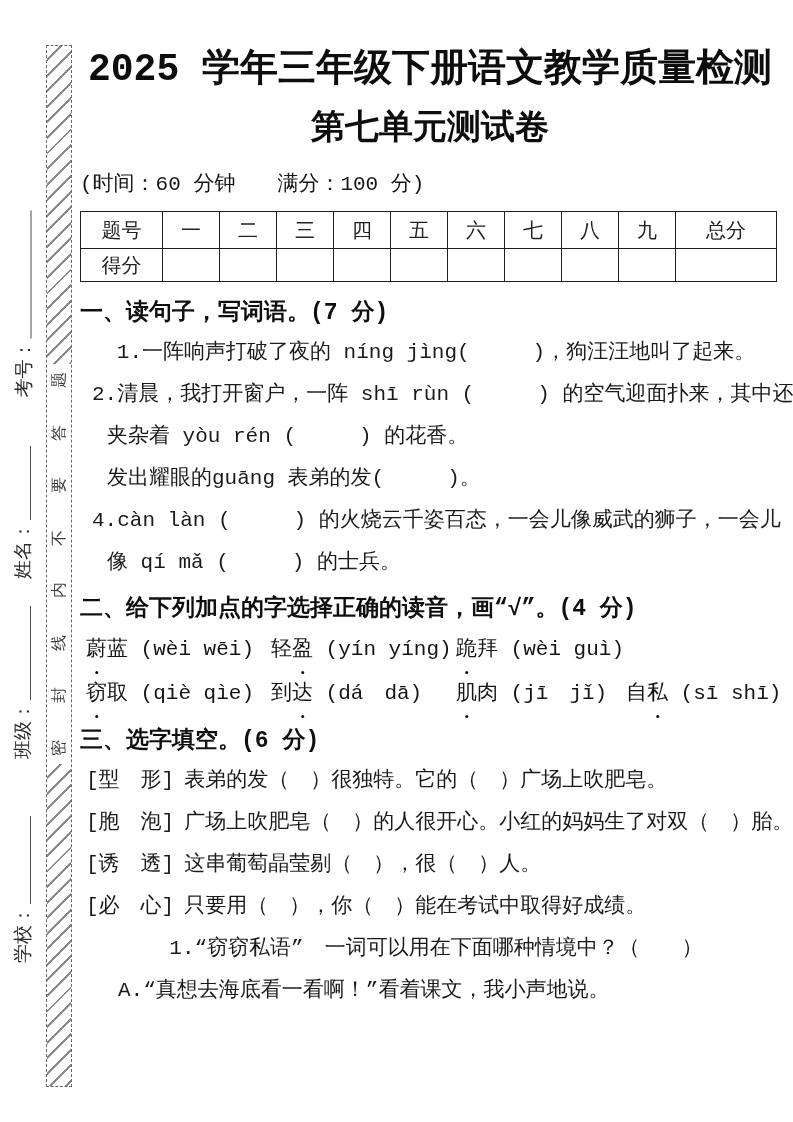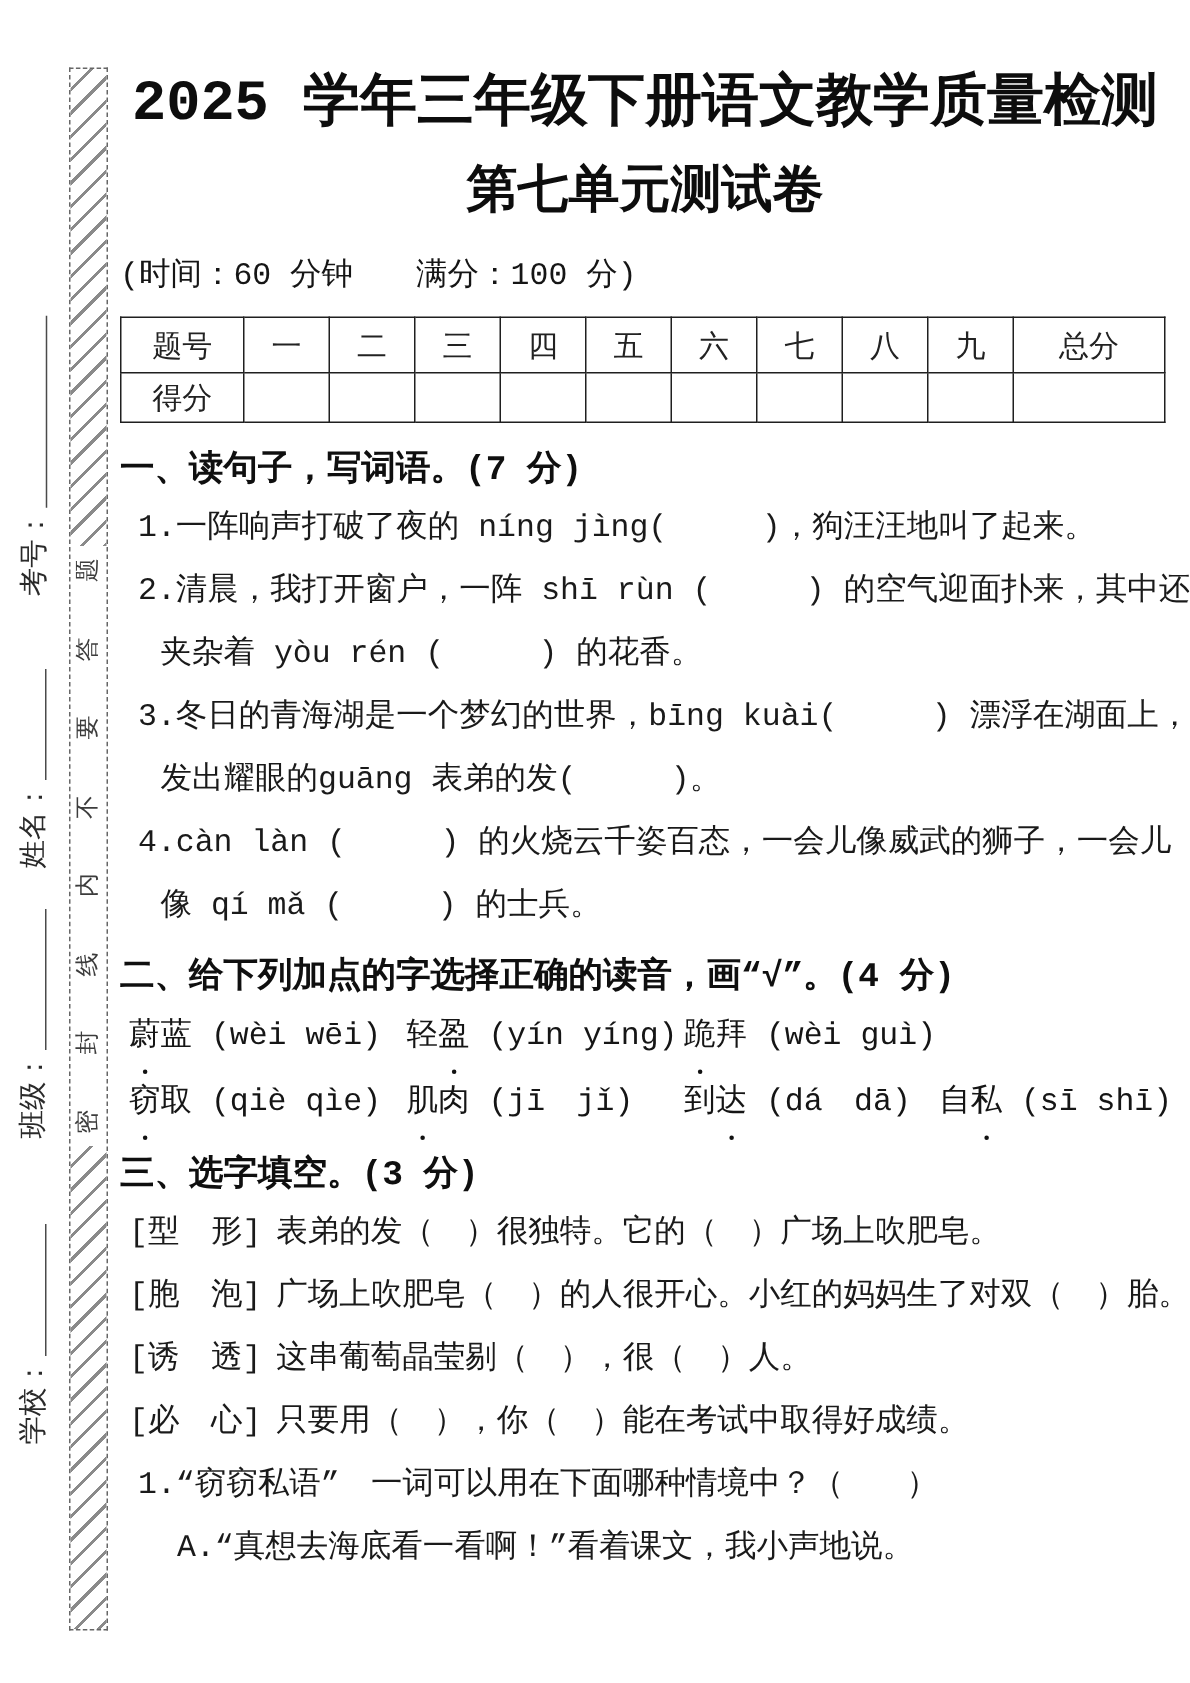--- a/index.html
+++ b/index.html
@@ -56,21 +56,21 @@
     border-collapse:collapse;width:696px;margin-top:13px;table-layout:fixed;padding-left:46px;
   }
   table.score td{
     border:1.8px solid #1f1f1f;text-align:center;font-size:20px;padding:0;color:#222;
   }
   table.score tr.r1 td{height:36px;}
   table.score tr.r2 td{height:32px;}
   
   .sec-heading{font-size:23px;font-weight:bold;color:#0f0f0f;line-height:30px;margin:14px 0 4px 0;}
   .bline{font-size:21px;line-height:42px;white-space:nowrap;color:#1a1a1a;}
-  .ind1{padding-left:12px;}
+  .ind1{padding-left:12px;text-align:center;}
   .ind2{padding-left:27px;}
   .ind3{padding-left:38px;}
   
   .py-row{display:grid;grid-template-columns:185px 185px 170px auto;padding-left:6px;font-size:21px;line-height:44px;white-space:nowrap;}
   .py-entry{white-space:nowrap;}
   .dc{position:relative;display:inline-block;}
   .dc::after{
     content:"";position:absolute;left:50%;bottom:-2px;width:3.5px;height:3.5px;
     background:#111;border-radius:50%;transform:translateX(-50%);
   }
@@ -161,39 +161,38 @@
         <td></td>
         <td></td>
       </tr>
     </tbody>
       </table>
 
     <div class="sec-heading" style="margin-top:16px;">一、读句子，写词语。(7 分)</div>
     <div class="bline ind1">1.一阵响声打破了夜的 níng jìng(　　　)，狗汪汪地叫了起来。</div>
     <div class="bline ind1">2.清晨，我打开窗户，一阵 shī rùn (　　　) 的空气迎面扑来，其中还</div>
     <div class="bline ind2">夹杂着 yòu rén (　　　) 的花香。</div>
-    <div class="bline ind1">3.冬日的青海湖是一个梦幻的世界，bīng kuài(　　　) 漂浮在湖面上，</div>
     <div class="bline ind2">发出耀眼的guāng 表弟的发(　　　)。</div>
     <div class="bline ind1">4.càn làn (　　　) 的火烧云千姿百态，一会儿像威武的狮子，一会儿</div>
     <div class="bline ind2">像 qí mǎ (　　　) 的士兵。</div>
 
     <div class="sec-heading" style="margin-top:10px;">二、给下列加点的字选择正确的读音，画“√”。(4 分)</div>
     <div class="py-row">
       <span class="py-entry"><span></span><span class="dc">蔚</span><span>蓝</span><span> (wèi wēi)</span></span>
       <span class="py-entry"><span>轻</span><span class="dc">盈</span><span></span><span> (yín yíng)</span></span>
       <span class="py-entry"><span></span><span class="dc">跪</span><span>拜</span><span> (wèi guì)</span></span>
     </div>
     <div class="py-row">
       <span class="py-entry"><span></span><span class="dc">窃</span><span>取</span><span> (qiè qìe)</span></span>
+      <span class="py-entry"><span>到</span><span class="dc">达</span><span></span><span> (dá　dā)</span></span>
       <span class="py-entry"><span></span><span class="dc">肌</span><span>肉</span><span> (jī　jǐ)</span></span>
-      <span class="py-entry"><span>到</span><span class="dc">达</span><span></span><span> (dá　dā)</span></span>
       <span class="py-entry"><span>自</span><span class="dc">私</span><span></span><span> (sī shī)</span></span>
     </div>
 
-    <div class="sec-heading" style="margin-top:10px;">三、选字填空。(3 分)</div>
+    <div class="sec-heading" style="margin-top:10px;">三、选字填空。(6 分)</div>
     <div class="bline" style="padding-left:6px;"><span class="opts">[型　形]</span><span>表弟的发（　）很独特。它的（　）广场上吹肥皂。</span></div>
     <div class="bline" style="padding-left:6px;"><span class="opts">[胞　泡]</span><span>广场上吹肥皂（　）的人很开心。小红的妈妈生了对双（　）胎。</span></div>
     <div class="bline" style="padding-left:6px;"><span class="opts">[诱　透]</span><span>这串葡萄晶莹剔（　），很（　）人。</span></div>
     <div class="bline" style="padding-left:6px;"><span class="opts">[必　心]</span><span>只要用（　），你（　）能在考试中取得好成绩。</span></div>
 
     <div class="bline ind1">1.“窃窃私语”　一词可以用在下面哪种情境中？（　　）</div>
     <div class="bline ind3">A.“真想去海底看一看啊！”看着课文，我小声地说。</div>
 
   </div>
 </div>

